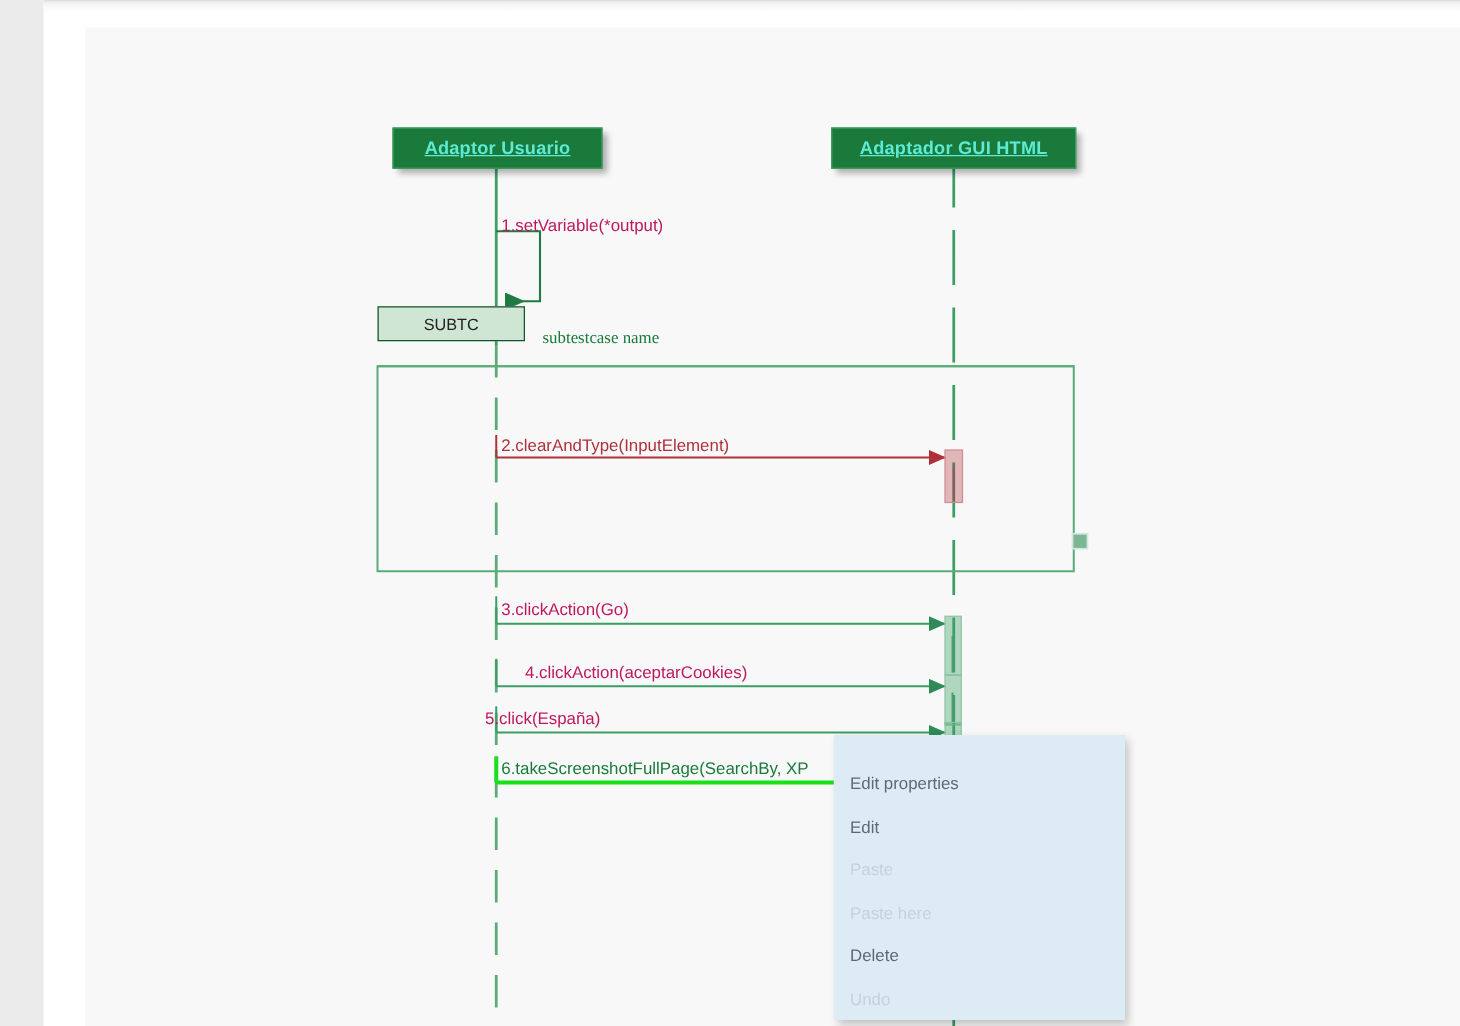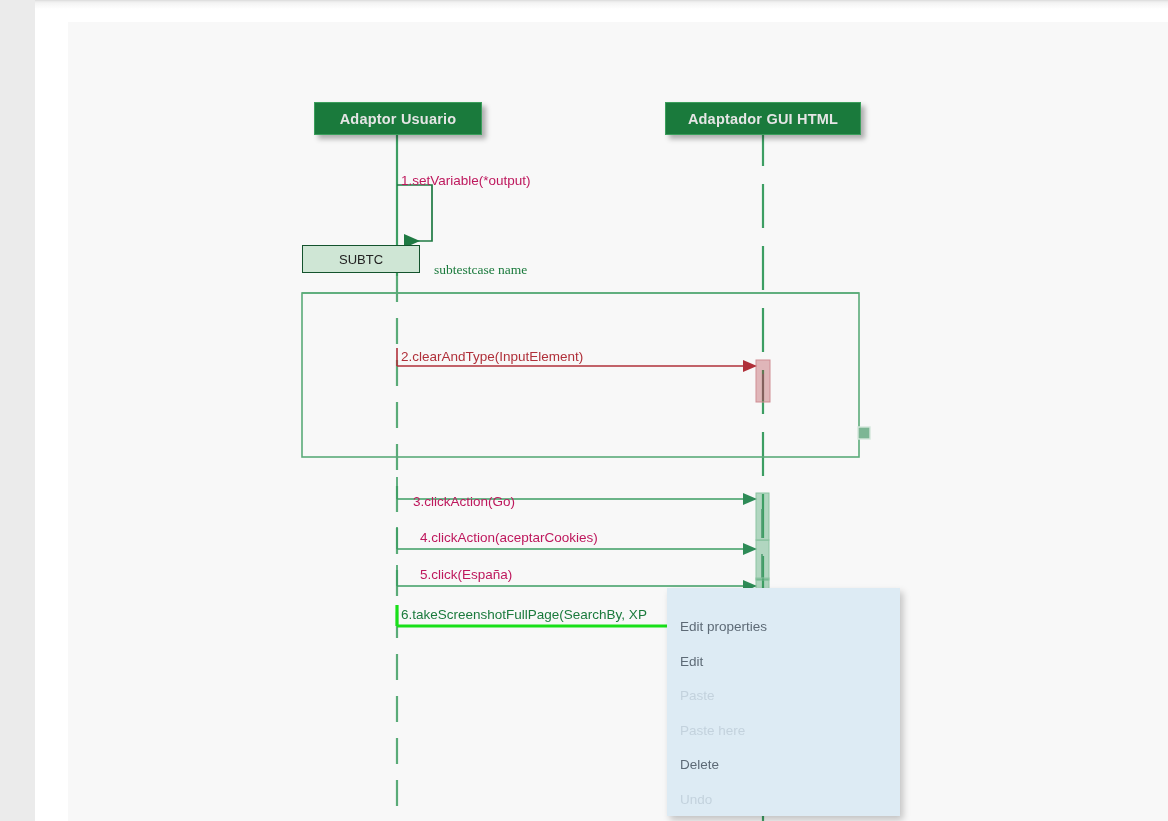--- a/index.html
+++ b/index.html
@@ -51,28 +51,29 @@
   }
   .canvas-svg { position: absolute; left: 0; top: 0; }
 
   
   .lifeline-head {
     position: absolute;
     box-sizing: border-box;
     background: #1a7a3c;
     border: 1px solid #3b9e5c;
     box-shadow: 4px 4px 5px rgba(0,0,0,0.30);
-    color: #e5e5e5;
+    color: #5eead4;
     font-size: 14.5px;
     font-weight: bold;
     letter-spacing: 0.2px;
     display: flex;
     align-items: center;
     justify-content: center;
     white-space: nowrap;
+    text-decoration: underline;
   }
 
   
   .frag-label {
     position: absolute;
     box-sizing: border-box;
     background: #cfe6d5;
     border: 1px solid #14532d;
     color: #222222;
     font-size: 13px;
@@ -225,25 +226,25 @@
 
     <div class="frag-label" style="left:234px; top:223px; width:118px; height:28px;">
       <span>SUBTC</span>
     </div>
     <div class="frag-name" style="left:366px; top:240px;font-family:Liberation Serif, serif;">subtestcase name</div>
 
     <div class="msg-label" style="left:333px; top:151px;">1.setVariable(*output)</div>
 
     <div class="msg-label red" style="left:333px; top:327px;">2.clearAndType(InputElement)</div>
 
-    <div class="msg-label" style="left:333px; top:472px;margin-left:12px;">3.clickAction(Go)</div>
+    <div class="msg-label" style="left:333px; top:458px;">3.clickAction(Go)</div>
 
     <div class="msg-label" style="left:352px; top:508px;">4.clickAction(aceptarCookies)</div>
 
-    <div class="msg-label" style="left:352px; top:545px;">5.click(España)</div>
+    <div class="msg-label" style="left:320px; top:545px;">5.click(España)</div>
 
     <div class="msg-label clip" style="left:333px; top:585px; color:#1a7a3c;">6.takeScreenshotFullPage(SearchBy, XP</div>
 
   </div>
 
   <div class="ctx-menu">
     <div class="ctx-item">Edit properties</div>
     <div class="ctx-item">Edit</div>
     <div class="ctx-item disabled">Paste</div>
     <div class="ctx-item disabled">Paste here</div>

